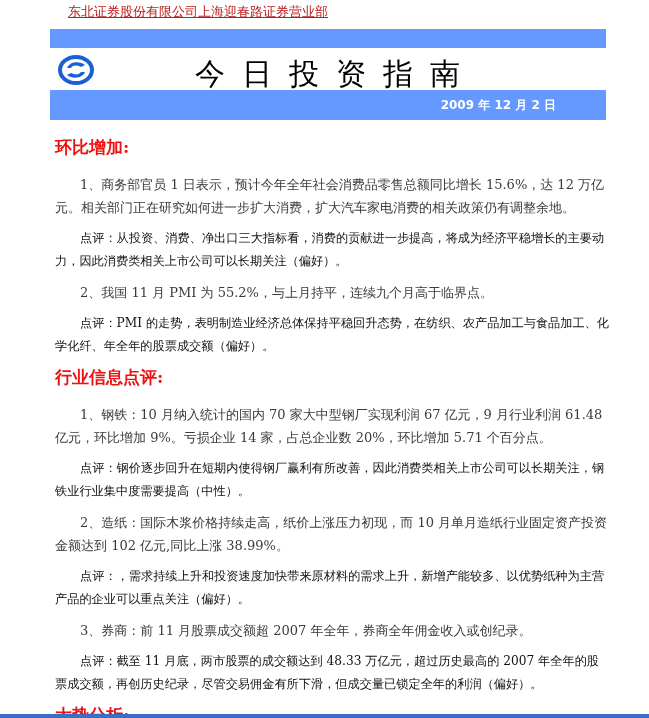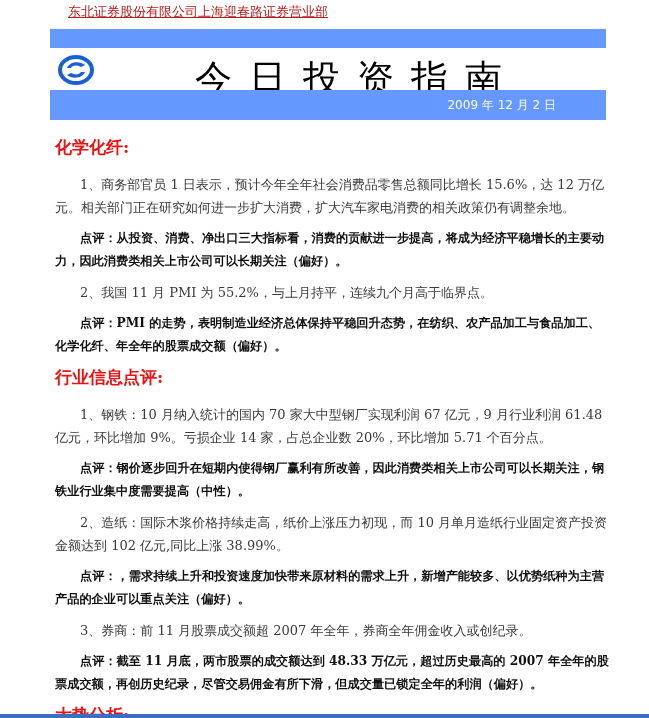--- a/index.html
+++ b/index.html
@@ -2,30 +2,30 @@
 <html><head>
 <meta charset="utf-8">
 <style>
   html, body { margin:0; padding:0; background:#ffffff; }
   body { width:649px; height:718px; overflow:hidden; position:relative;
          font-family:"DejaVu Serif","Liberation Serif",serif; color:#222; }
   .company { position:absolute; left:68px; top:3px; font-size:13px; color:#b91c1c;
              text-decoration:underline; letter-spacing:0; }
   .bar-top { position:absolute; left:50px; top:29px; width:556px; height:19px; background:#6699ff; }
   .logo { position:absolute; left:58px; top:55px; width:36px; height:30px; }
-  .title { position:absolute; left:195px; top:54px; font-size:37px; letter-spacing:17px;
+  .title { position:absolute; left:195px; top:54px; font-size:30px; letter-spacing:17px;
            font-family:"DejaVu Sans","Liberation Sans",sans-serif; color:#000; font-weight:normal; }
   .bar-date { position:absolute; left:50px; top:90px; width:556px; height:30px; background:#6699ff; }
   .date { position:absolute; right:50px; top:7px; color:#fff; font-size:12px;
-          font-family:"DejaVu Sans","Liberation Sans",sans-serif; font-weight:normal; }
+          font-family:"DejaVu Sans","Liberation Sans",sans-serif; font-weight:bold; }
   .content { position:absolute; left:55px; top:130px; width:556px; }
   .sec-head { color:#ee1111; font-weight:bold; font-size:17px; margin:6px 0 14px 0;
               font-family:"DejaVu Serif","Liberation Serif",serif; }
   .para { font-size:13px; line-height:23px; text-indent:25px; color:#3a3a3a; margin:0 0 8px 0; }
-  .comment { font-size:12.2px; line-height:23px; text-indent:25px; font-weight:bold; color:#111; margin:0 0 8px 0; }
+  .comment { font-size:12.2px; line-height:23px; text-indent:25px; font-weight:normal; color:#111; margin:0 0 8px 0; }
   .bottom-line { position:absolute; left:0; top:714px; width:649px; height:4px; background:#3a6fc4; }
 </style>
 </head>
 <body>
 
 <div class="company">东北证券股份有限公司上海迎春路证券营业部</div>
 
 <div class="bar-top"></div>
 
 <div class="logo">
@@ -37,21 +37,21 @@
 </div>
 
 <div class="title">今日投资指南</div>
 
 <div class="bar-date">
   <span class="date">2009 年 12 月 2 日</span>
 </div>
 
 <div class="content">
   <div>
-    <div class="sec-head">化学化纤:</div>
+    <div class="sec-head">环比增加:</div>
     <p class="para">1、商务部官员 1 日表示，预计今年全年社会消费品零售总额同比增长 15.6%，达 12 万亿元。相关部门正在研究如何进一步扩大消费，扩大汽车家电消费的相关政策仍有调整余地。</p>
     <p class="comment">点评：从投资、消费、净出口三大指标看，消费的贡献进一步提高，将成为经济平稳增长的主要动力，因此消费类相关上市公司可以长期关注（偏好）。</p>
     <p class="para">2、我国 11 月 PMI 为 55.2%，与上月持平，连续九个月高于临界点。</p>
     <p class="comment">点评：PMI 的走势，表明制造业经济总体保持平稳回升态势，在纺织、农产品加工与食品加工、化学化纤、年全年的股票成交额（偏好）。</p>
   </div>
 
   <div>
     <div class="sec-head">行业信息点评:</div>
     <p class="para">1、钢铁：10 月纳入统计的国内 70 家大中型钢厂实现利润 67 亿元，9 月行业利润 61.48 亿元，环比增加 9%。亏损企业 14 家，占总企业数 20%，环比增加 5.71 个百分点。</p>
     <p class="comment">点评：钢价逐步回升在短期内使得钢厂赢利有所改善，因此消费类相关上市公司可以长期关注，钢铁业行业集中度需要提高（中性）。</p>

